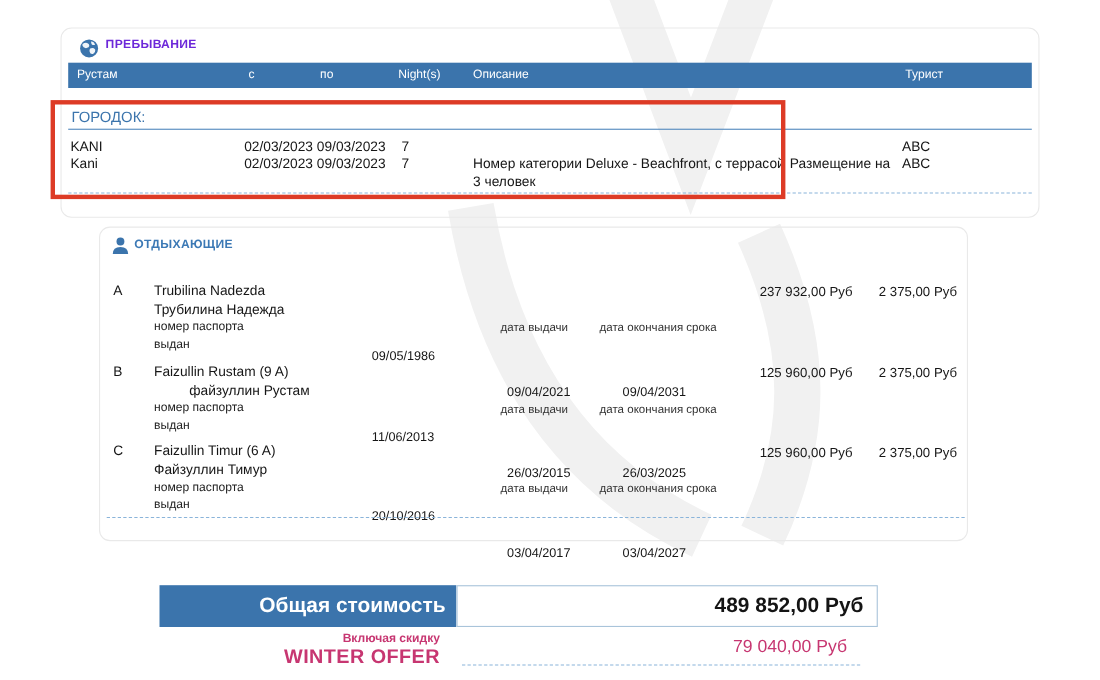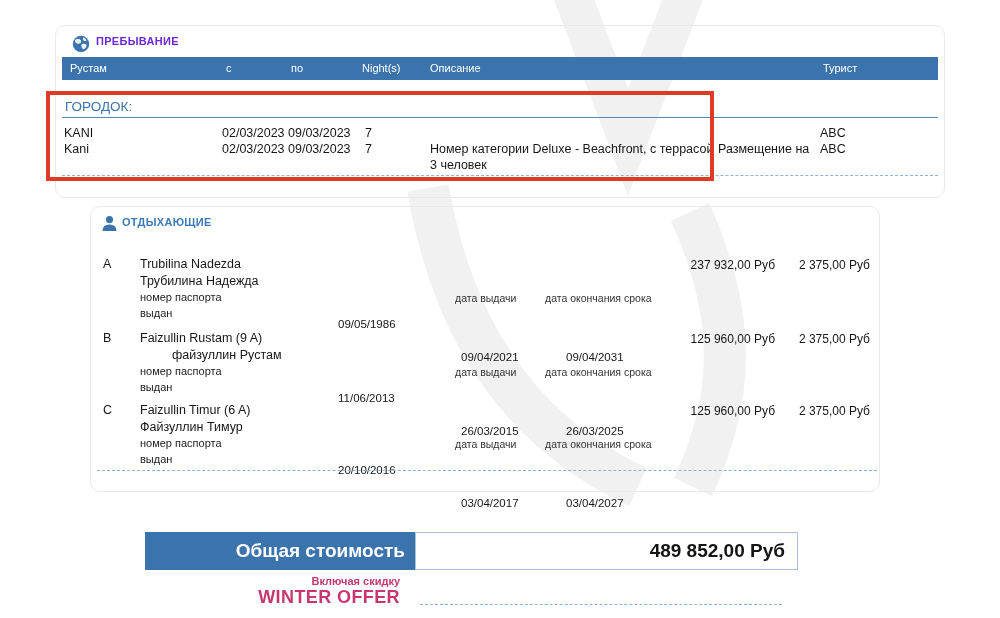--- a/index.html
+++ b/index.html
@@ -170,16 +170,17 @@
   </div>
 
   <div class="dashed" style="left:97px; top:470px; width:780px;"></div>
 
   <div class="bar totals-bar-label" style="left:145px; top:532px; width:270px; height:38px;">Общая стоимость</div>
 
   <div class="abs totals-value z2" style="left:415px; top:532px; width:383px; height:38px; background:#ffffff; border:1px solid #a9c4da;">489 852,00 Руб</div>
 
   <div class="abs pink z2" style="left:250px; top:575px; width:150px; text-align:right; font-size:11px; font-weight:bold;">Включая скидку</div>
   <div class="abs pink z2" style="left:180px; top:587px; width:220px; text-align:right; font-size:18px; font-weight:bold; letter-spacing:0.4px;">WINTER OFFER</div>
+  <div class="abs pink z2" style="left:600px; top:580px; width:170px; text-align:right; font-size:16px;">79 040,00 Руб</div>
 
   <div class="dashed" style="left:420px; top:604px; width:362px;"></div>
 
 </div>
 
 </body></html>

